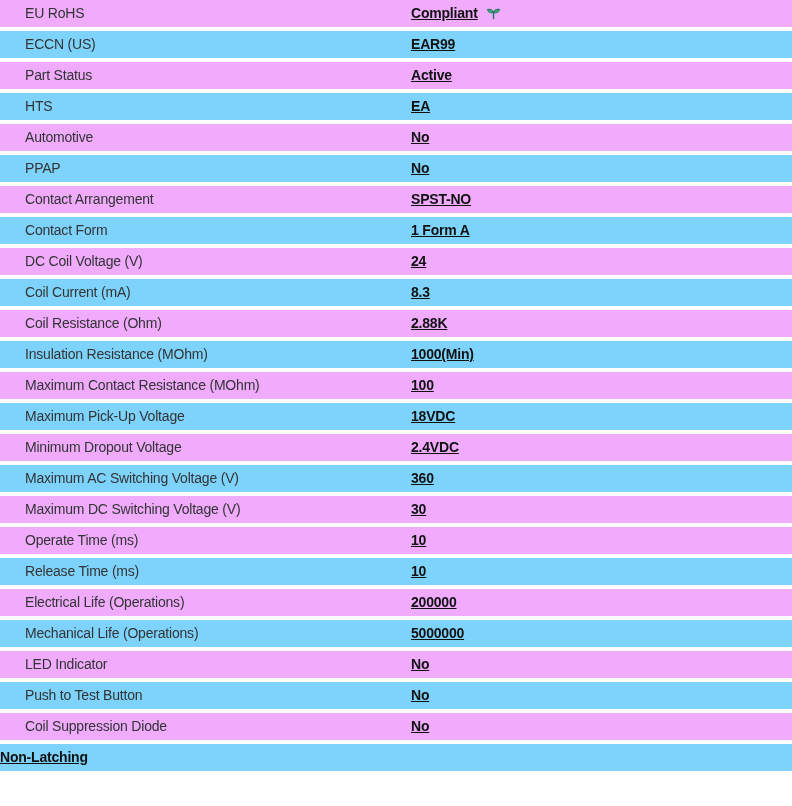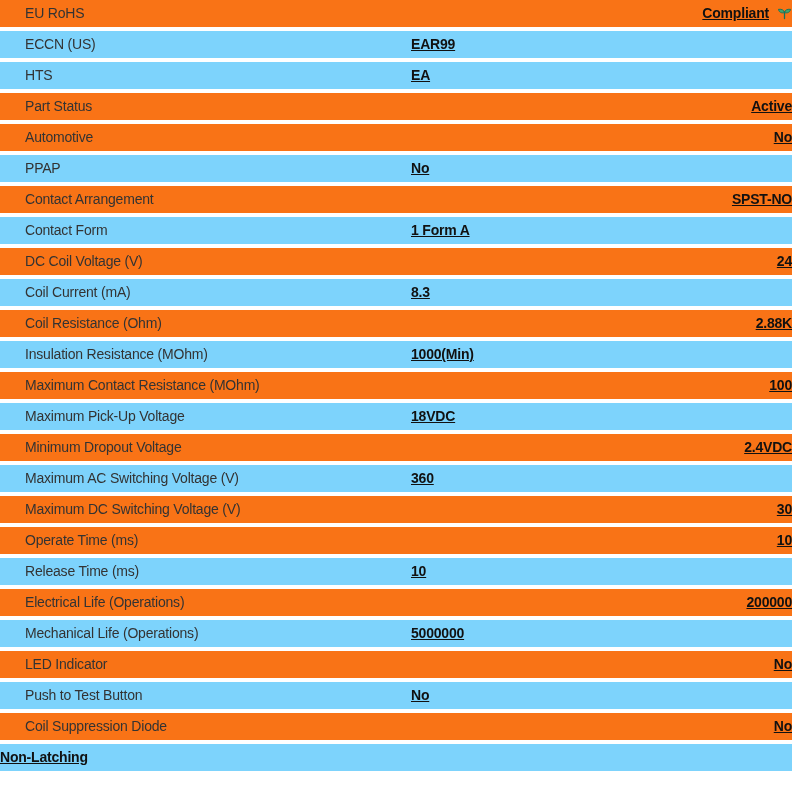--- a/index.html
+++ b/index.html
@@ -15,22 +15,21 @@
   }
   .row {
     box-sizing: border-box;
     height: 31px;
     display: flex;
     align-items: center;
     border-bottom: 4px solid #ffffff;
     background: #7dd3fc;
   }
   .row.alt {
-    background: #f97316;
-    justify-content: space-between;
+    background: #f0abfc;
   }
   .cell {
     font-size: 14px;
     letter-spacing: -0.2px;
     white-space: nowrap;
     line-height: 27px;
   }
   .cell.label {
     color: #333333;
     font-weight: 400;
@@ -72,35 +71,35 @@
       </div>
   </div>
 
   <div class="row">
     <div class="cell label">ECCN (US)</div>
     <div class="cell value">
       <span class="value-text">EAR99</span>
     </div>
   </div>
 
+  <div class="row alt">
+    <div class="cell label">Part Status</div>
+    <div class="cell value">
+      <span class="value-text">Active</span>
+    </div>
+  </div>
+
   <div class="row">
     <div class="cell label">HTS</div>
     <div class="cell value">
       <span class="value-text">EA</span>
     </div>
   </div>
 
   <div class="row alt">
-    <div class="cell label">Part Status</div>
-    <div class="cell value">
-      <span class="value-text">Active</span>
-    </div>
-  </div>
-
-  <div class="row alt">
     <div class="cell label">Automotive</div>
     <div class="cell value">
       <span class="value-text">No</span>
     </div>
   </div>
 
   <div class="row">
     <div class="cell label">PPAP</div>
     <div class="cell value">
       <span class="value-text">No</span>

